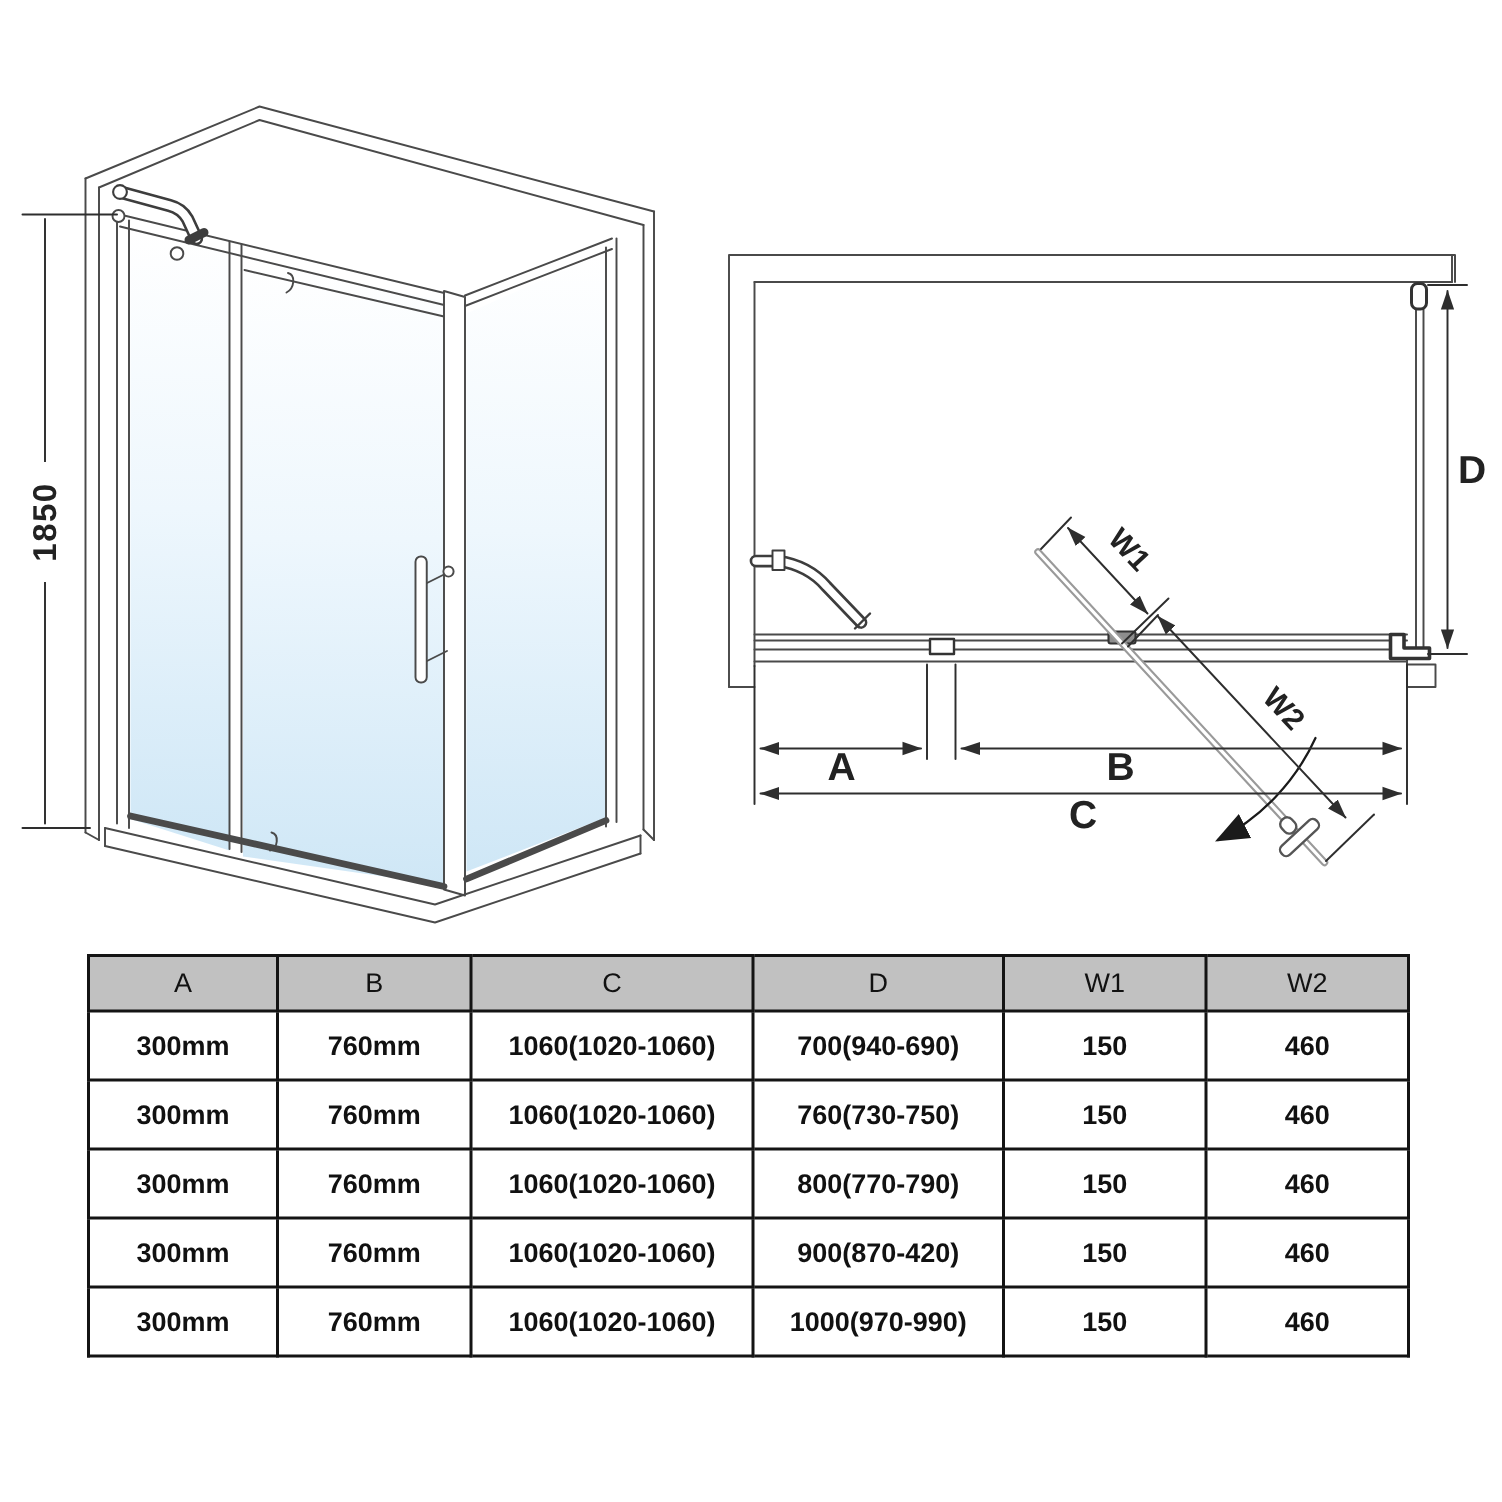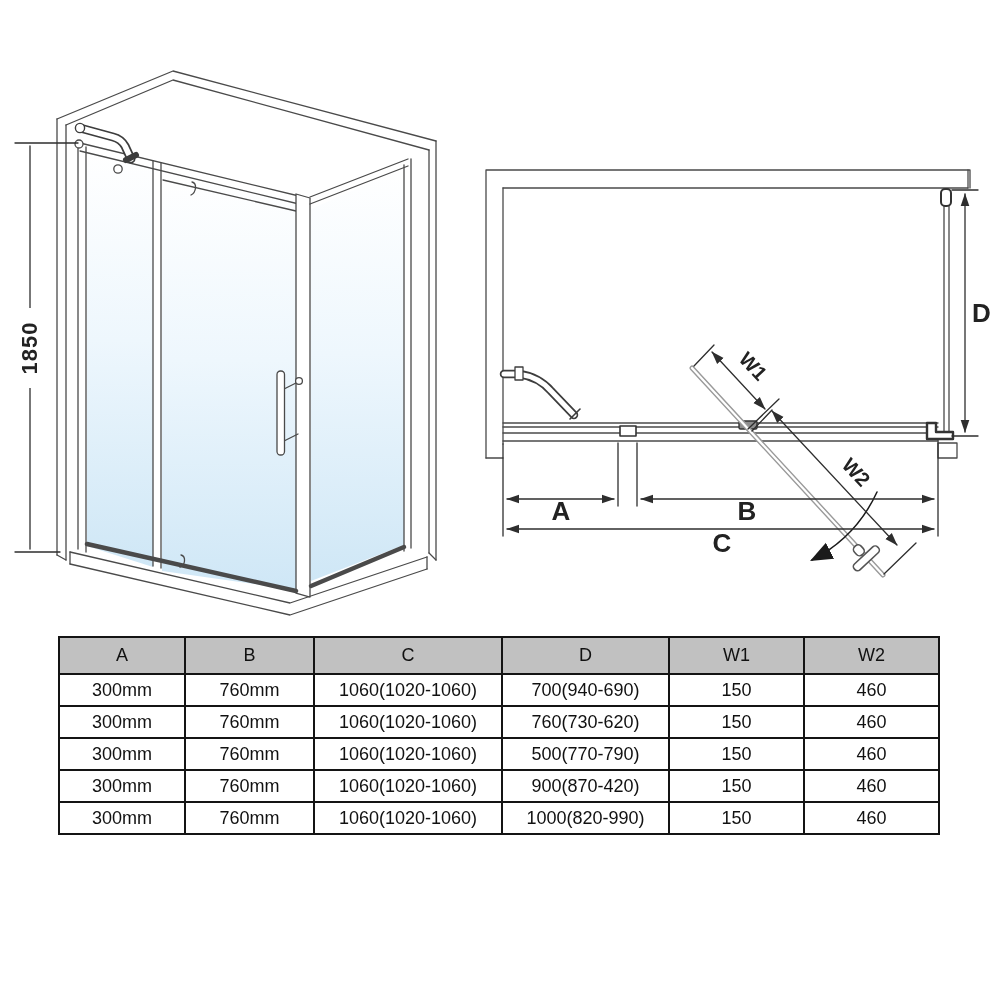--- a/index.html
+++ b/index.html
@@ -8,21 +8,21 @@
   }
   *{box-sizing:border-box;margin:0;padding:0;}
   html,body{width:1001px;height:1001px;background:#ffffff;overflow:hidden;
     font-family:"Liberation Sans", sans-serif;}
   .stage{position:relative;width:1001px;height:1001px;background:#fff;}
   .drawing{position:absolute;left:0;top:0;}
   .spec-table{position:absolute;left:58px;top:636px;width:880px;
     border-collapse:collapse;table-layout:fixed;
     font-size:18px;color:#111;text-align:center;}
   .spec-table th,.spec-table td{border:2px solid var(--tbl-border);
-    padding:0;height:32px;font-weight:400;vertical-align:middle;}
+    padding:0;height:46px;font-weight:700;vertical-align:middle;}
   .spec-table thead th{background:var(--tbl-header);height:37px;font-weight:400;}
   text{fill:#222;}
   .dimtxt{font-weight:bold;font-size:26px;}
   .dimtxt-sm{font-weight:bold;font-size:20px;}
   .h1850{font-weight:600;font-size:22px;letter-spacing:1px;}
 </style>
 </head>
 <body>
 
 <div class="stage">
@@ -220,44 +220,44 @@
       <td>760mm</td>
       <td>1060(1020-1060)</td>
       <td>700(940-690)</td>
       <td>150</td>
       <td>460</td>
     </tr>
     <tr>
       <td>300mm</td>
       <td>760mm</td>
       <td>1060(1020-1060)</td>
-      <td>760(730-620)</td>
-      <td>150</td>
-      <td>460</td>
-    </tr>
-    <tr>
-      <td>300mm</td>
-      <td>760mm</td>
-      <td>1060(1020-1060)</td>
-      <td>500(770-790)</td>
+      <td>760(730-750)</td>
+      <td>150</td>
+      <td>460</td>
+    </tr>
+    <tr>
+      <td>300mm</td>
+      <td>760mm</td>
+      <td>1060(1020-1060)</td>
+      <td>800(770-790)</td>
       <td>150</td>
       <td>460</td>
     </tr>
     <tr>
       <td>300mm</td>
       <td>760mm</td>
       <td>1060(1020-1060)</td>
       <td>900(870-420)</td>
       <td>150</td>
       <td>460</td>
     </tr>
     <tr>
       <td>300mm</td>
       <td>760mm</td>
       <td>1060(1020-1060)</td>
-      <td>1000(820-990)</td>
+      <td>1000(970-990)</td>
       <td>150</td>
       <td>460</td>
     </tr>
   </tbody>
 </table>
 
 </div>
 
 </body></html>

